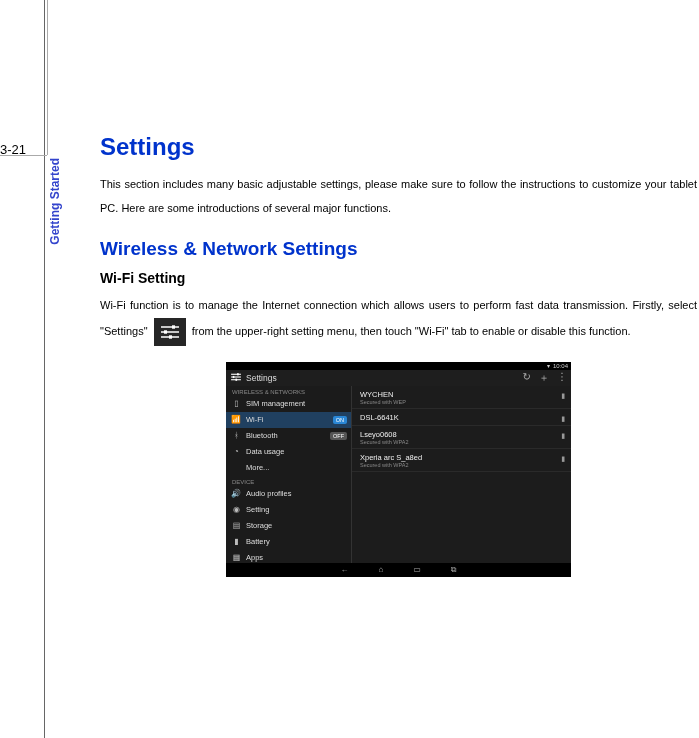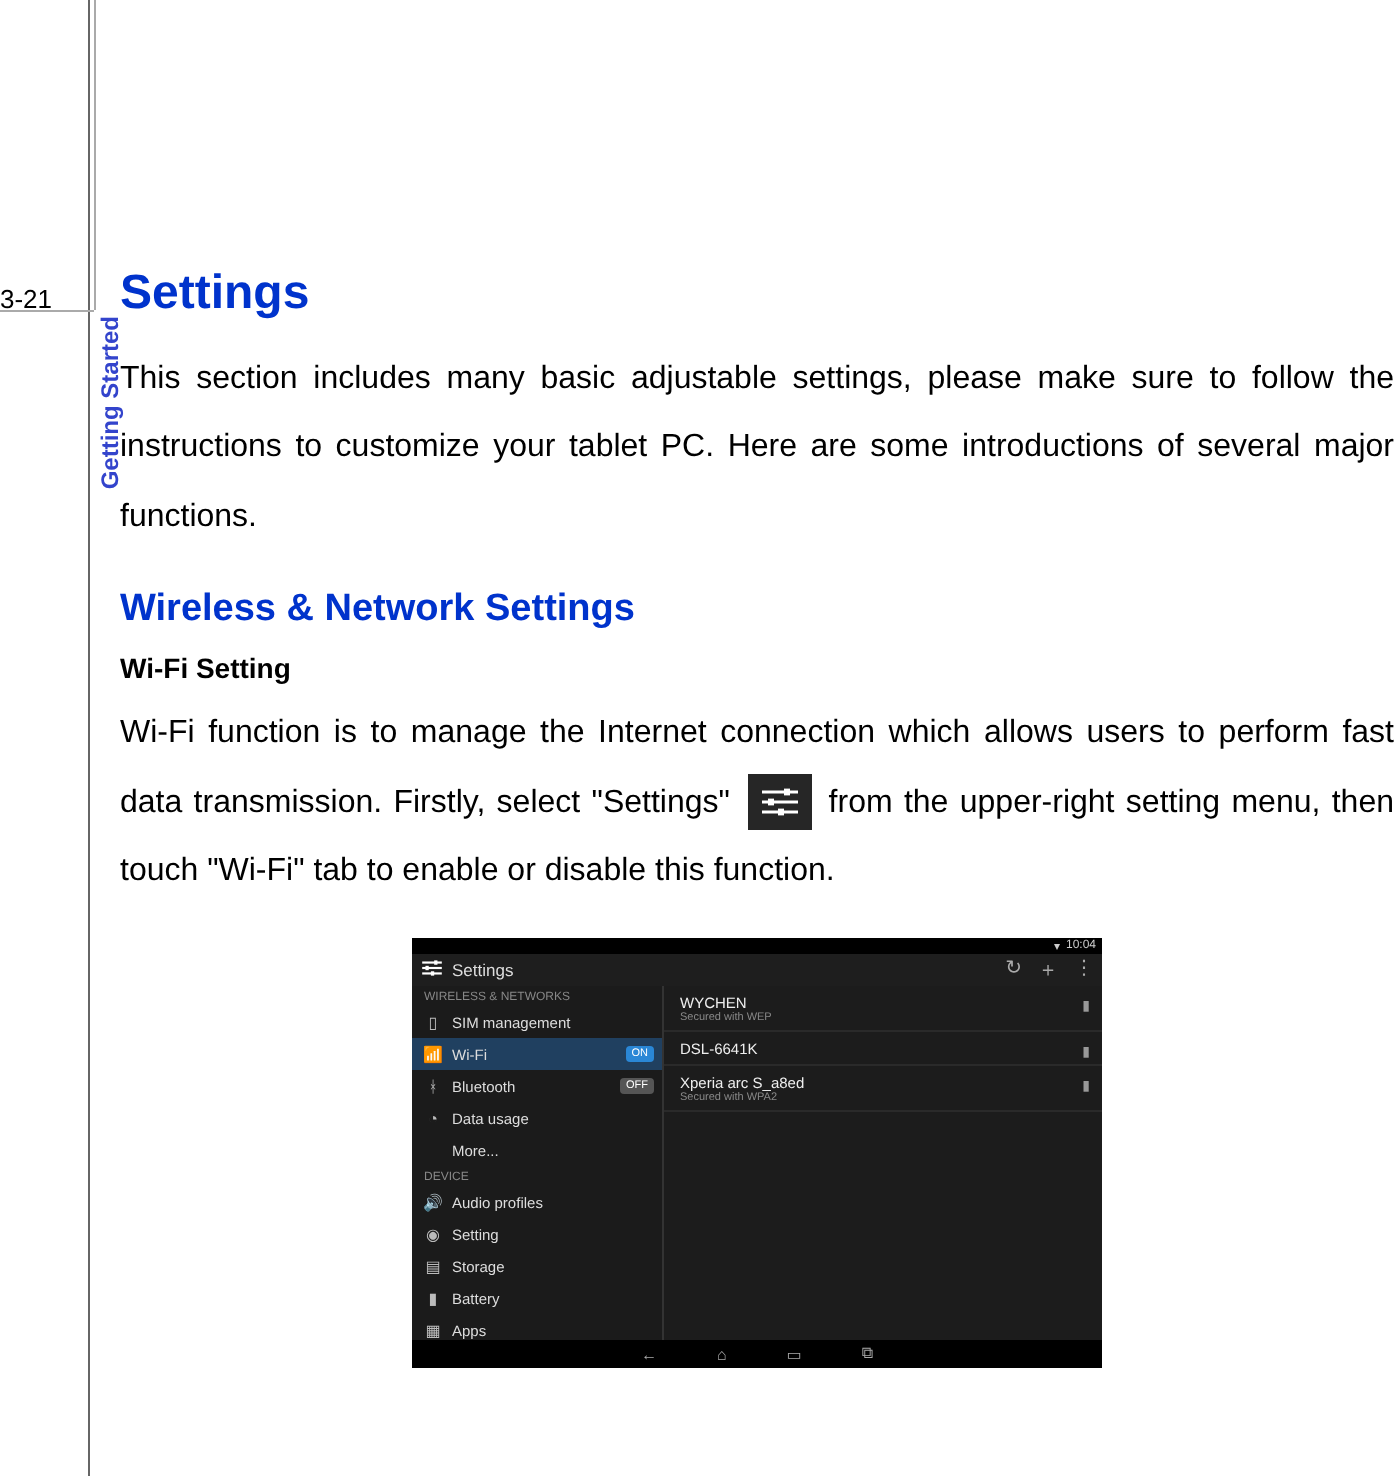--- a/index.html
+++ b/index.html
@@ -51,42 +51,42 @@
     left: 48px;
     top: 158px;
     writing-mode: vertical-rl;
     text-orientation: mixed;
     font-weight: bold;
     color: #3344cc;
     font-size: 12px;
     transform: rotate(180deg);
   }
   .content {
-    margin-left: 60px;
+    margin-left: 100px;
     margin-right: 2px;
   }
   h1.settings {
     color: #0033cc;
     font-size: 24px;
     font-weight: bold;
     margin: 26px 0 12px 0;
   }
   h2.subhead {
     color: #0033cc;
     font-size: 19px;
     font-weight: bold;
     margin: 18px 0 10px 0;
   }
   .underlined {
     font-size: 14px;
     font-weight: bold;
     margin: 6px 0 8px 0;
   }
   p.body {
-    font-size: 16px;
+    font-size: 11px;
     line-height: 2.15;
     margin: 0 0 4px 0;
     text-align: justify;
   }
   .settings-icon {
     display: inline-flex;
     width: 32px;
     height: 28px;
     background: #262626;
     vertical-align: middle;
@@ -332,20 +332,25 @@
                 <div class="net-name">WYCHEN</div>
                 <div class="net-sub">Secured with WEP</div>
                 <span class="net-sig">▮</span>
               </div>
             <div class="net-item">
                 <div class="net-name">DSL-6641K</div>
                 <div class="net-sub"></div>
                 <span class="net-sig">▮</span>
               </div>
             <div class="net-item">
+                <div class="net-name">Lseyo0608</div>
+                <div class="net-sub">Secured with WPA2</div>
+                <span class="net-sig">▮</span>
+              </div>
+            <div class="net-item">
                 <div class="net-name">Xperia arc S_a8ed</div>
                 <div class="net-sub">Secured with WPA2</div>
                 <span class="net-sig">▮</span>
               </div>
 
           </div>
         </div>
 
         <div class="tbl-nav">
           <span>←</span>

